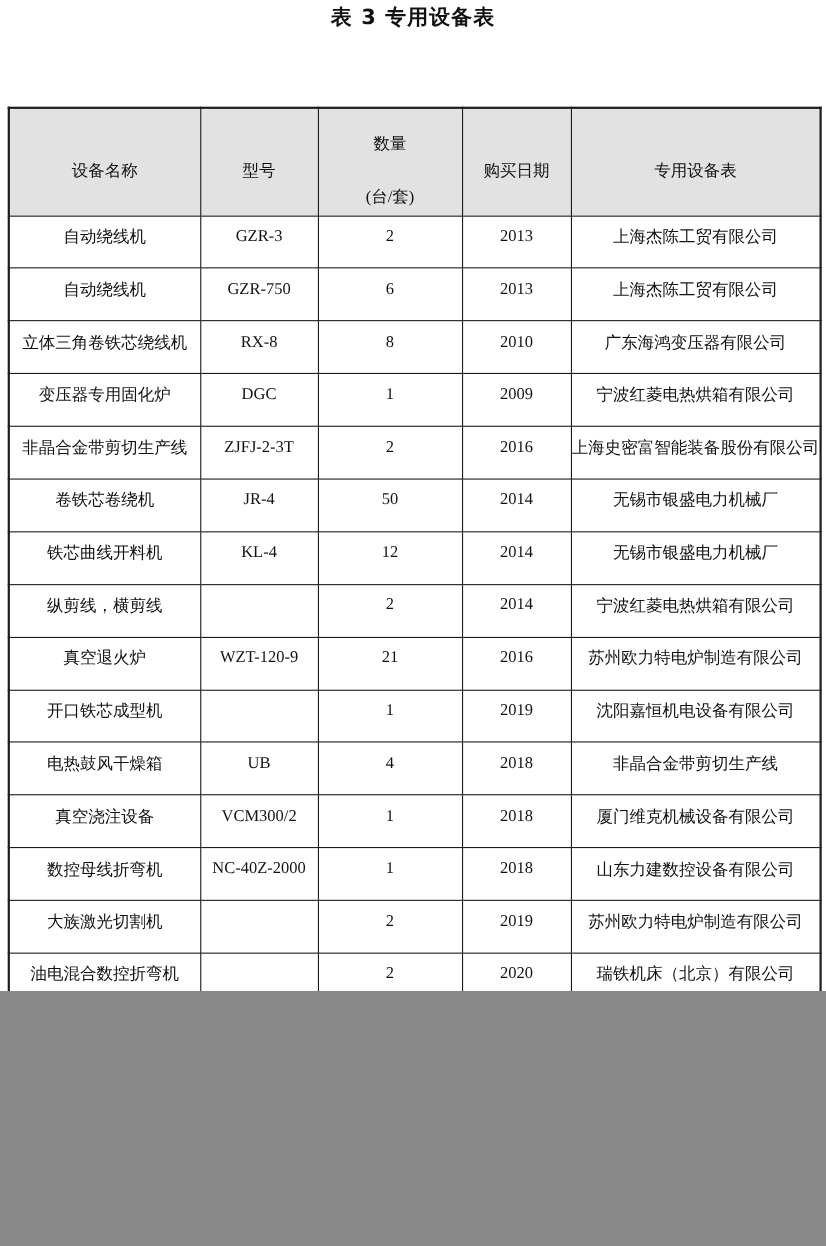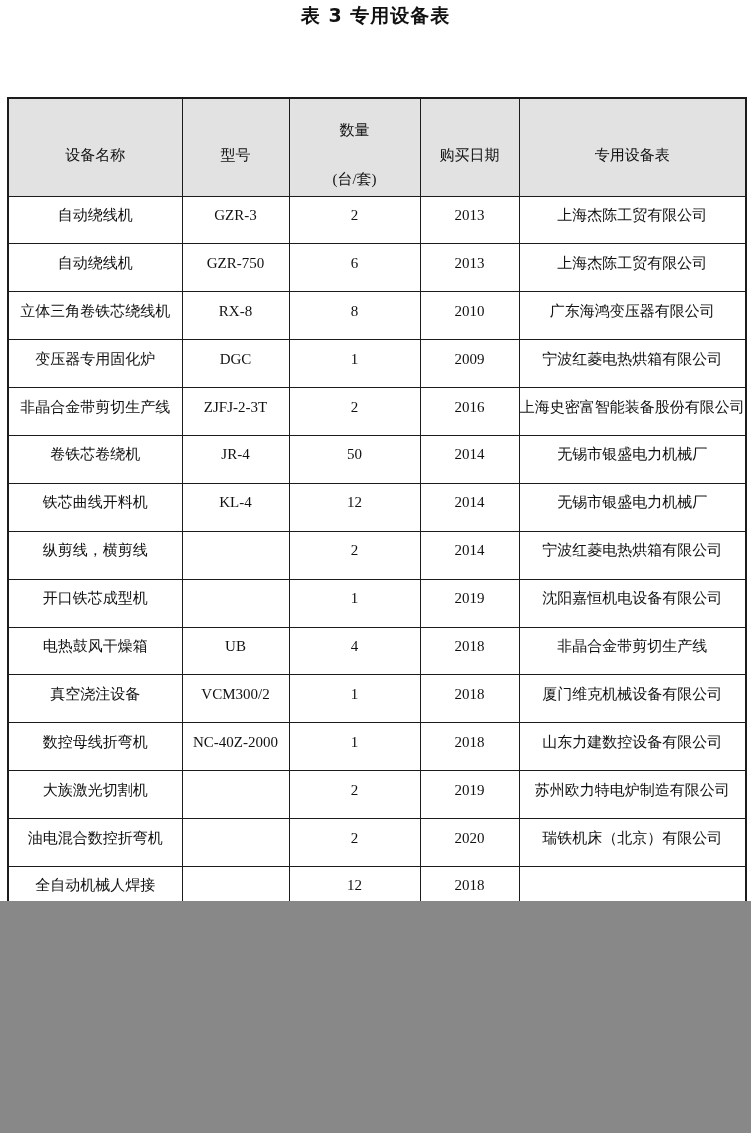--- a/index.html
+++ b/index.html
@@ -160,20 +160,27 @@
           <td>无锡市银盛电力机械厂</td>
         </tr>
         <tr>
           <td>纵剪线，横剪线</td>
           <td></td>
           <td>2</td>
           <td>2014</td>
           <td>宁波红菱电热烘箱有限公司</td>
         </tr>
         <tr>
+          <td>真空退火炉</td>
+          <td>WZT-120-9</td>
+          <td>21</td>
+          <td>2016</td>
+          <td>苏州欧力特电炉制造有限公司</td>
+        </tr>
+        <tr>
           <td>开口铁芯成型机</td>
           <td></td>
           <td>1</td>
           <td>2019</td>
           <td>沈阳嘉恒机电设备有限公司</td>
         </tr>
         <tr>
           <td>电热鼓风干燥箱</td>
           <td>UB</td>
           <td>4</td>

